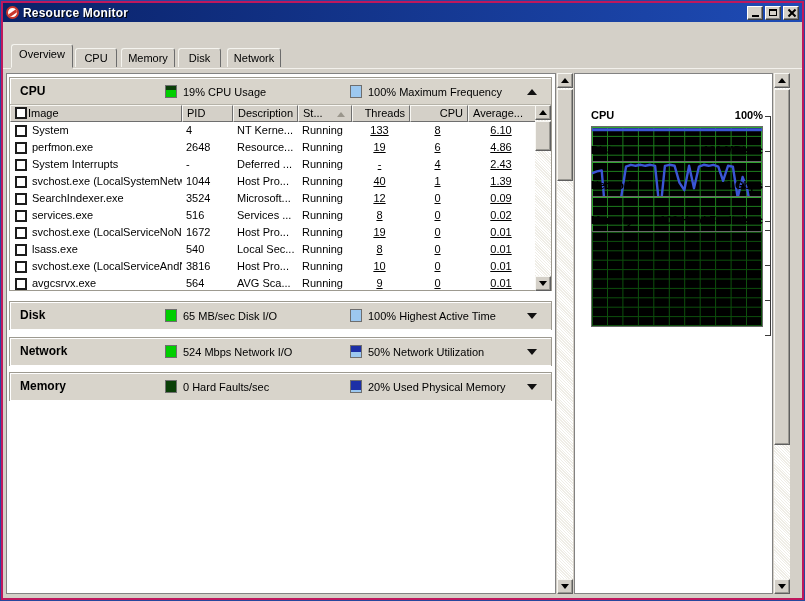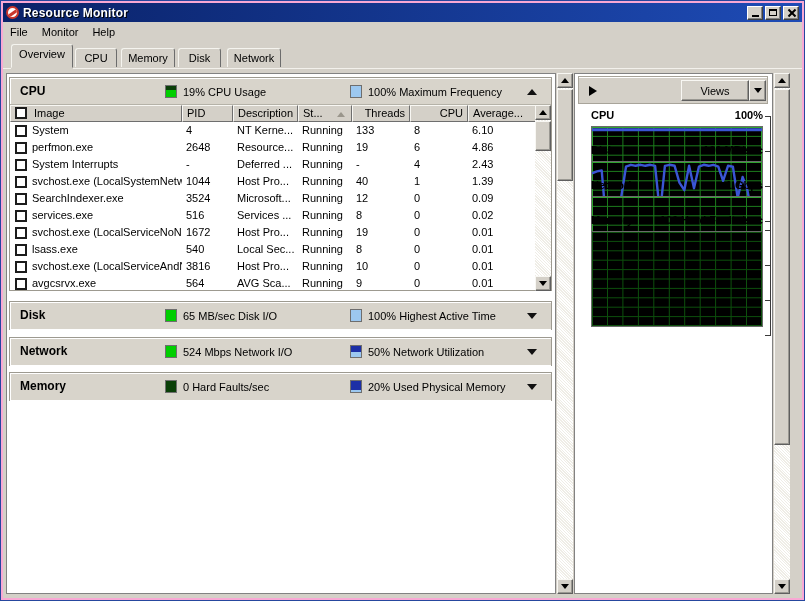--- a/index.html
+++ b/index.html
@@ -1,17 +1,17 @@
 <!DOCTYPE html>
 <html><head>
 <meta charset="utf-8">
 <style>
   html,body{margin:0;padding:0;background:#c0c0c0;}
   *{box-sizing:border-box;font-family:"Liberation Sans",sans-serif;}
-  #stage{position:relative;width:805px;height:601px;background:#f9a8d4;overflow:hidden;
+  #stage{position:relative;width:805px;height:601px;background:#be185d;overflow:hidden;
          box-shadow:inset 0 0 0 1px #26479e;}
   #frame{position:absolute;left:3px;top:3px;width:799px;height:595px;background:#D4D0C8;}
 
   
   .titlebar{position:absolute;left:0;top:0;width:799px;height:19px;
             background:linear-gradient(to right,#0a2269,#1e4bb5);display:flex;align-items:center;padding:0 3px;}
   .app-icon{width:13px;height:13px;border-radius:50%;background:#fff;border:2px solid #c9372c;position:relative;flex:0 0 auto;overflow:hidden;}
   .app-icon::before{content:"";position:absolute;left:-2px;top:3px;width:16px;height:3px;background:#c9372c;transform:rotate(-35deg);}
   .title-text{color:#fff;font-size:12px;font-weight:bold;margin-left:4px;letter-spacing:.2px;
               text-shadow:1px 1px 0 #000;}
@@ -59,21 +59,21 @@
 
   
   .tbl{position:absolute;left:0;top:27px;width:527px;}
   .thead{display:grid;grid-template-columns:172px 51px 65px 54px 58px 58px 69px;height:17px;font-size:11px;}
   .th{background:#D4D0C8;border:1px solid;border-color:#f8f7f3 #6e6e6e #6e6e6e #f8f7f3;
       padding:1px 4px 0 4px;overflow:hidden;white-space:nowrap;position:relative;}
   .th.r{text-align:right;padding-left:11px;}
   .sort-tri{position:absolute;right:6px;top:6px;width:0;height:0;border-left:4px solid transparent;border-right:4px solid transparent;border-bottom:5px solid #9a968c;}
   .trow{display:grid;grid-template-columns:172px 51px 65px 54px 58px 58px 69px;height:17px;font-size:11px;line-height:17px;}
   .td{overflow:hidden;white-space:nowrap;padding:0 4px;}
-  .td.r{text-align:left;padding-right:7px;}
+  .td.r{text-align:center;padding-right:7px;text-decoration:underline;}
   .td.first{display:flex;align-items:center;gap:6px;padding-left:6px;}
   .cbx{flex:0 0 auto;width:10px;height:10px;background:#fff;border:1px solid #1c1c1c;box-shadow:0 0 0 1px #1c1c1c;}
   .th .cbx{margin:1px 0 0 1px;}
 
   
   .sb{position:absolute;background:#EFEDE6;background-image:repeating-linear-gradient(45deg,#ffffff 0 1px,transparent 1px 2px);}
   .sb-v{width:16px;}
   .sb-btn{position:absolute;left:0;width:16px;height:15px;background:#D4D0C8;border:1px solid;
           border-color:#f8f7f3 #5f5f5f #5f5f5f #f8f7f3;box-shadow:inset -1px -1px 0 #9a9892;
           display:flex;align-items:center;justify-content:center;}
@@ -118,25 +118,20 @@
           </span>
         <span class="tb-btn">
             <span class="max-glyph"></span>
           </span>
         <span class="tb-btn">
             <span class="x-glyph"></span>
           </span>
       </span>
     </div>
 
-    <div class="menubar">
-      <span class="menu-item">File</span>
-      <span class="menu-item">Monitor</span>
-      <span class="menu-item">Help</span>
-    </div>
 
     <div class="tabbar">
       <span class="tab selected" style="left:8px;width:62px;">Overview</span>
       <span class="tab" style="left:72px;width:42px;">CPU</span>
       <span class="tab" style="left:118px;width:54px;">Memory</span>
       <span class="tab" style="left:175px;width:43px;">Disk</span>
       <span class="tab" style="left:224px;width:54px;">Network</span>
     </div>
 
     <div class="content">
@@ -148,21 +143,21 @@
             <span class="sec-title">CPU</span>
             <span class="chip g" style="background: linear-gradient(to top, rgb(0, 206, 0) 62%, rgb(10, 63, 8) 62%);"></span>
             <span class="chip-label lbl-g">19% CPU Usage</span>
             <span class="chip b" style="background: linear-gradient(to top, rgb(156, 200, 240) 100%, rgb(28, 47, 166) 100%);"></span>
             <span class="chip-label lbl-b">100% Maximum Frequency</span>
             <span class="collapse tri-up"></span>
           </div>
 
           <div class="tbl">
             <div class="thead">
-              <div class="th" style="display:flex;gap:8px;">
+              <div class="th" style="display:flex;gap:2px;">
                 <span class="cbx"></span>
                 <span>Image</span>
               </div>
               <div class="th">PID</div>
               <div class="th">Description</div>
               <div class="th">
                 <span>St...</span>
                 <span class="sort-tri"></span>
               </div>
               <div class="th r">Threads</div>
@@ -342,29 +337,20 @@
         <div class="sb-btn" style="top:0;">
             <span class="arr-up"></span>
           </div>
         <div class="sb-thumb" style="top:16px;height:92px;"></div>
         <div class="sb-btn" style="top:506px;">
             <span class="arr-down"></span>
           </div>
       </div>
 
       <div class="right-pane">
-        <div class="rtoolbar">
-          <span class="expand-btn">
-              <span class="tri-right"></span>
-            </span>
-          <span class="views-btn">Views</span>
-          <span class="views-arrow">
-              <span class="arr-down"></span>
-            </span>
-        </div>
         <div class="graphs" id="graphs-host">
             <div class="gblock">
               <div class="grow-label">
                 <span class="g-title">CPU</span>
                 <span class="g-max">100%</span>
               </div>
               <div class="gplot">
                 <svg width="170" height="94" viewBox="0 0 170 94">
                   <line x1="15.5" y1="0" x2="15.5" y2="94" stroke="#1c7c1c" stroke-width="1"></line>
                   <line x1="30.9" y1="0" x2="30.9" y2="94" stroke="#1c7c1c" stroke-width="1"></line>

